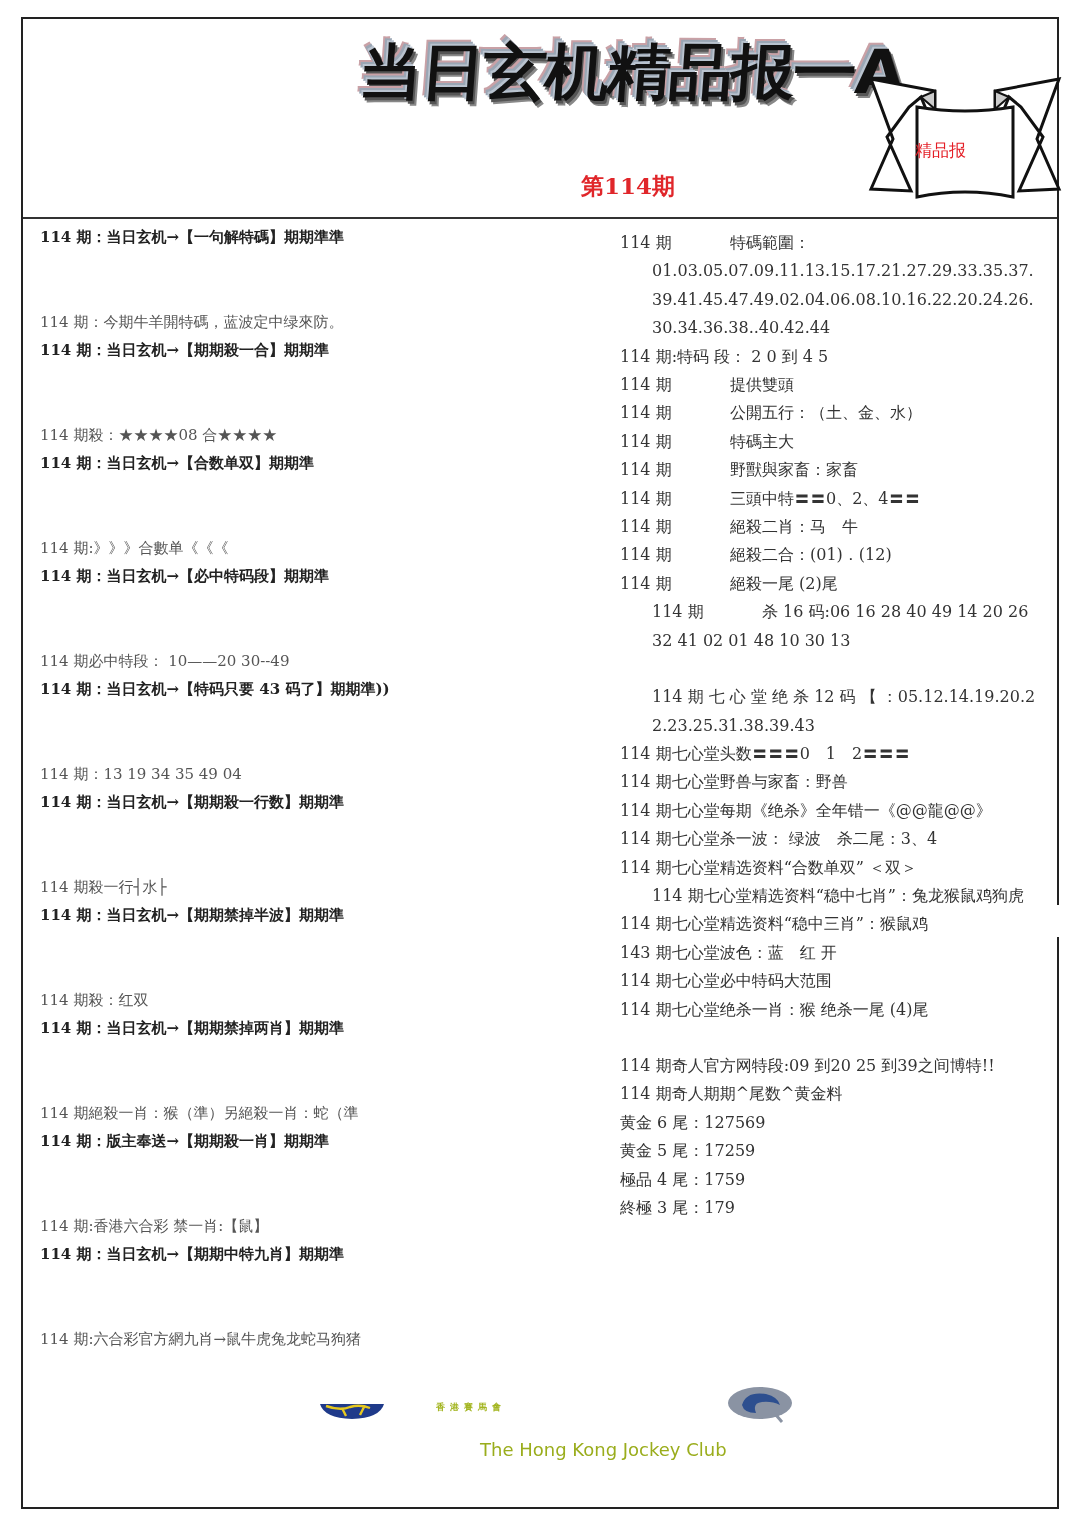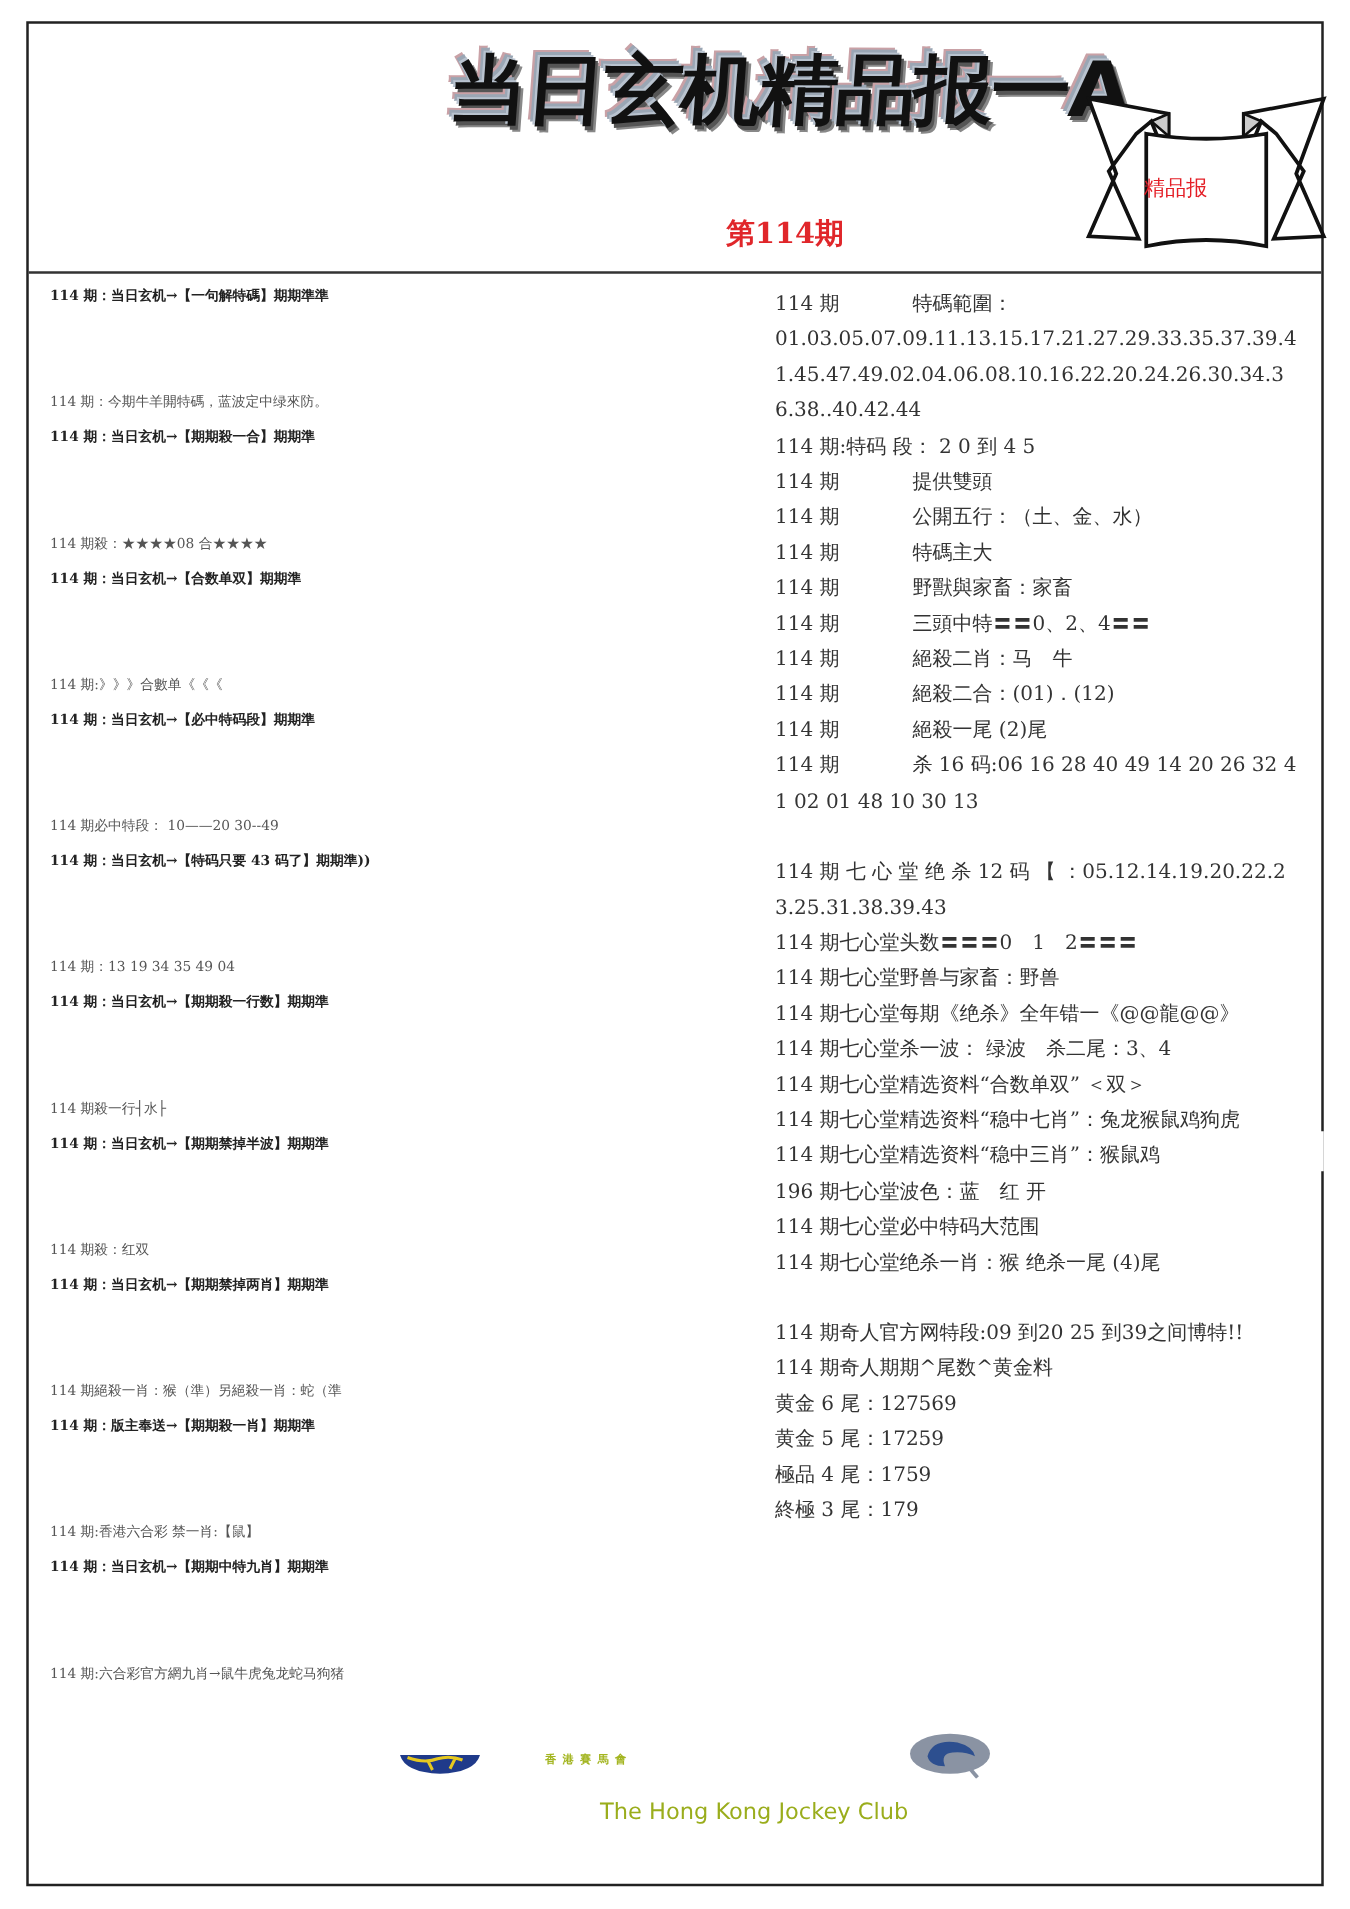--- a/index.html
+++ b/index.html
@@ -14,28 +14,28 @@
              text-shadow: -2px -2px 0 #b9c3cf, -4px -4px 0 #9aa6b4, -6px -6px 0 #c9a1a6,
                           2px 3px 0 #555, 4px 5px 0 #888;
              transform: scaleY(0.95) skewX(-4deg); white-space: nowrap; }
   .issue-label { position: absolute; left: 530px; top: 152px; font-size: 23px; color: #e0262a;
                  font-weight: bold; font-family: "DejaVu Serif", serif; margin-left: 28px; }
   .ribbon { position: absolute; left: 842px; top: 50px; width: 200px; height: 130px; }
   .ribbon-text { position: absolute; left: 912px; top: 118px; font-size: 17px; color: #e41e26;
                  font-weight: normal; font-family: "DejaVu Sans", sans-serif; }
   .col-left { position: absolute; left: 17px; top: 204px; width: 560px; }
   .col-right { position: absolute; left: 597px; top: 210px; width: 420px; }
-  .line { font-size: 11px; line-height: 28.5px; white-space: nowrap; color: #333; }
+  .line { font-size: 15px; line-height: 28.5px; white-space: nowrap; color: #333; }
   .line.bold { font-weight: bold; color: #222; }
   .line.light { color: #555; }
   .gap-lg { height: 56px; }
   .gap-sm { height: 28px; }
   .r .line { font-size: 16px; line-height: 28.4px; }
   .r .lbl { display: inline-block; width: 110px; }
-  .wrap { white-space: normal; word-break: break-all; }
+  .wrap { white-space: normal; word-break: break-all; margin-left: 32px; }
   .rb-gap { position: absolute; right: -2px; width: 4px; height: 32px; background: #fff; top: 886px; }
   .footer { position: absolute; left: 0; top: 1360px; width: 100%; height: 110px; margin-left: 13px; }
   .logo-l { position: absolute; left: 284px; top: 23px; width: 64px; height: 18px; }
   .logo-r { position: absolute; left: 690px; top: 6px; width: 68px; height: 38px; }
   .footer-cn { position: absolute; left: 400px; top: 22px; font-size: 9px; color: #a3b520;
                letter-spacing: 5px; font-weight: bold; font-family: "DejaVu Sans", sans-serif; }
   .footer-en { position: absolute; left: 444px; top: 60px; font-size: 18px; color: #9aad1c;
                font-family: "DejaVu Sans", sans-serif; }
 </style>
 </head>
@@ -105,21 +105,21 @@
       <div class="line wrap"><span class="lbl">114 期</span><span>杀 16 码:06 16 28 40 49 14 20 26 32 41 02 01 48 10 30 13</span></div>
       <div class="gap-sm"></div>
       <div class="line wrap"><span>114  期 七 心 堂 绝 杀  12  码 【 ：05.12.14.19.20.22.23.25.31.38.39.43</span></div>
       <div class="line"><span>114 期七心堂头数〓〓〓0　1　2〓〓〓</span></div>
       <div class="line"><span>114 期七心堂野兽与家畜：野兽</span></div>
       <div class="line"><span>114 期七心堂每期《绝杀》全年错一《@@龍@@》</span></div>
       <div class="line"><span>114 期七心堂杀一波： 绿波　杀二尾：3、4</span></div>
       <div class="line"><span>114 期七心堂精选资料“合数单双” ＜双＞</span></div>
       <div class="line wrap"><span>114 期七心堂精选资料“稳中七肖”：兔龙猴鼠鸡狗虎</span></div>
       <div class="line"><span>114 期七心堂精选资料“稳中三肖”：猴鼠鸡</span></div>
-      <div class="line"><span>196 期七心堂波色：蓝　红 开</span></div>
+      <div class="line"><span>143 期七心堂波色：蓝　红 开</span></div>
       <div class="line"><span>114 期七心堂必中特码大范围</span></div>
       <div class="line"><span>114 期七心堂绝杀一肖：猴 绝杀一尾 (4)尾</span></div>
       <div class="gap-sm"></div>
       <div class="line"><span>114 期奇人官方网特段:09 到20 25 到39之间博特!!</span></div>
       <div class="line"><span>114 期奇人期期^尾数^黄金料</span></div>
       <div class="line"><span>黄金 6 尾：127569</span></div>
       <div class="line"><span>黄金 5 尾：17259</span></div>
       <div class="line"><span>極品 4 尾：1759</span></div>
       <div class="line"><span>終極 3 尾：179</span></div>
     </div>

